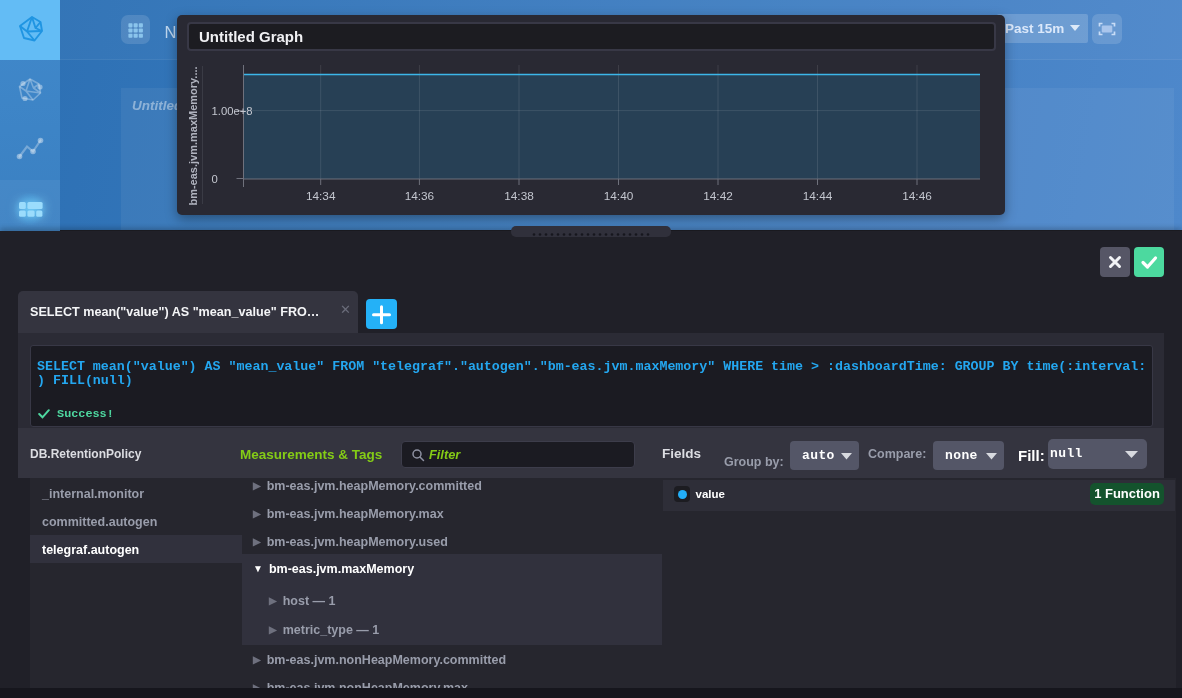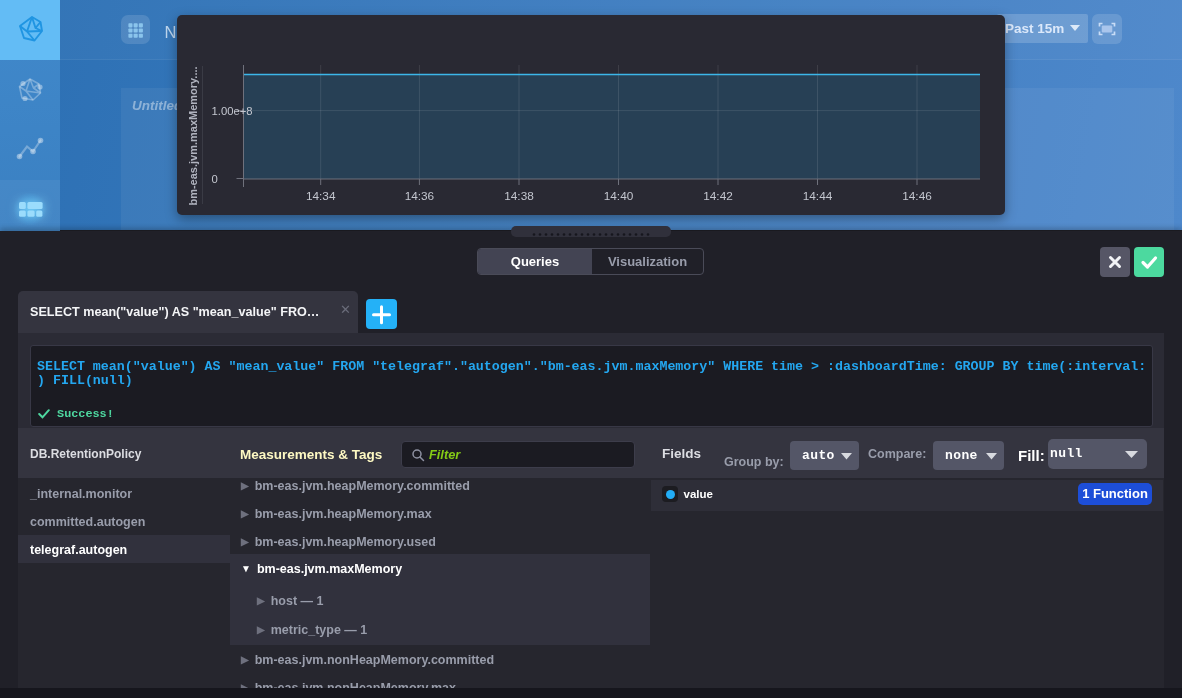--- a/index.html
+++ b/index.html
@@ -97,20 +97,21 @@
         <rect x="1" y="0.9" width="6.8" height="7" rx="1.5"></rect>
         <rect x="9.4" y="0.9" width="15.2" height="7" rx="1.5"></rect>
         <rect x="1" y="9.4" width="6.8" height="6.4" rx="1.5"></rect>
         <rect x="9.4" y="9.4" width="7.2" height="6.4" rx="1.5"></rect>
         <rect x="18.2" y="9.4" width="6.2" height="6.4" rx="1.5"></rect>
       </g>
     </svg>
   </div>
 
   <div class="abs" id="panel" style="left:177px;top:15px;width:828px;height:200px;background:#292933;border-radius:5px;box-shadow:0 4px 12px rgba(0,0,0,0.35);">
+    <div class="abs" style="left:10px;top:7px;width:809px;height:29px;background:#1c1c21;border:2px solid #383846;border-radius:4px;color:#f0f0f3;font-weight:bold;font-size:15px;line-height:25px;padding-left:10px;">Untitled Graph</div>
 
     <svg class="abs" style="left:0;top:0;" width="828" height="198" viewBox="0 0 828 198">
       <rect x="66.5" y="59.5" width="736.5" height="104.5" fill="rgba(34,173,246,0.18)"></rect>
       <g stroke="rgba(255,255,255,0.10)" stroke-width="1">
         <path d="M143.7 50 V164"></path>
           <path d="M242.4 50 V164"></path>
           <path d="M342 50 V164"></path>
         <path d="M441.5 50 V164"></path>
           <path d="M541 50 V164"></path>
           <path d="M640.5 50 V164"></path>
@@ -169,24 +170,20 @@
         <circle cx="119" cy="5.5" r="1.3"></circle>
           <circle cx="125" cy="5.5" r="1.3"></circle>
           <circle cx="131" cy="5.5" r="1.3"></circle>
           <circle cx="137" cy="5.5" r="1.3"></circle>
       </g>
     </svg>
   </div>
 
   <div class="abs" id="editor" style="left:0;top:231px;width:1182px;height:467px;background:#202028;box-shadow:0 -3px 5px rgba(0,0,0,0.22);">
 
-    <div class="abs" style="left:477px;top:17px;width:227px;height:27px;border:1px solid #4a4b58;border-radius:4px;display:flex;">
-      <div style="width:114px;height:100%;background:#434453;color:#ffffff;font-weight:bold;font-size:13px;text-align:center;line-height:25px;border-radius:3px 0 0 3px;">Queries</div>
-      <div style="width:111px;height:100%;color:#999dab;font-weight:bold;font-size:13px;text-align:center;line-height:25px;">Visualization</div>
-    </div>
 
     <div class="abs" style="left:1100px;top:16px;width:30px;height:30px;background:#565666;border-radius:4px;">
       <svg width="30" height="30" viewBox="0 0 30 30">
           <path d="M10.5 10.5 L19.5 19.5 M19.5 10.5 L10.5 19.5" stroke="#f3f4f7" stroke-width="3" stroke-linecap="round"></path>
         </svg>
     </div>
     <div class="abs" style="left:1134px;top:16px;width:30px;height:30px;background:#4cd99f;border-radius:4px;">
       <svg width="30" height="30" viewBox="0 0 30 30">
           <path d="M9 15.5 L13.5 20 L21.5 11" stroke="#ffffff" stroke-width="3.2" fill="none" stroke-linecap="round" stroke-linejoin="round"></path>
         </svg>
@@ -210,21 +207,21 @@
         <div class="abs" style="left:7px;top:61px;color:#4ed8a0;font-size:11.8px;">
           <svg style="vertical-align:-1.5px" width="12" height="10" viewBox="0 0 12 10">
               <path d="M1.2 5 L4.5 8.3 L10.8 1.2" stroke="#4ed8a0" stroke-width="2" fill="none" stroke-linecap="round"></path>
             </svg>
           Success!</div>
       </div>
     </div>
 
     <div class="abs" style="left:18px;top:197px;width:1146px;height:49.5px;background:#34343f;">
       <div class="abs" style="left:12px;top:19px;font-size:12px;font-weight:bold;color:#dcdde2;">DB.RetentionPolicy</div>
-      <div class="abs" style="left:222px;top:19px;font-size:13.5px;font-weight:bold;color:#fef9c3;">Measurements &amp; Tags</div>
+      <div class="abs" style="left:222px;top:19px;font-size:13.5px;font-weight:bold;color:#84cc16;">Measurements &amp; Tags</div>
       <div class="abs" style="left:383px;top:13px;width:234px;height:27px;background:#1b1b22;border:1px solid #3d3d4b;border-radius:4px;">
         <svg class="abs" style="left:9px;top:6px;" width="14" height="14" viewBox="0 0 14 14">
             <circle cx="6" cy="6" r="4" stroke="#8e91a1" stroke-width="1.5" fill="none"></circle>
             <path d="M9 9 L12.5 12.5" stroke="#8e91a1" stroke-width="1.5" stroke-linecap="round"></path>
           </svg>
         <span class="abs" style="left:27px;top:5px;color:#84cc16;font-style:italic;font-weight:bold;font-size:12.8px;">Filter</span>
       </div>
       <div class="abs" style="left:644px;top:18px;font-size:13.5px;font-weight:bold;color:#dcdde2;">Fields</div>
       <div class="abs" style="left:706px;top:19px;font-size:12.5px;font-weight:bold;color:#999dab;margin-top:8px;">Group by:</div>
       <div class="abs" style="left:772px;top:13px;width:69px;height:29px;background:#545667;border-radius:4px;font-family:'Liberation Mono',monospace;font-weight:bold;font-size:13px;color:#ffffff;line-height:29px;padding-left:12px;letter-spacing:0.4px;">auto
@@ -239,39 +236,39 @@
           </svg>
       </div>
       <div class="abs" style="left:1000px;top:19px;font-size:15px;font-weight:bold;color:#ffffff;">Fill:</div>
       <div class="abs" style="left:1030px;top:11px;width:99px;height:29.5px;background:#545667;border-radius:5px;font-family:'Liberation Mono',monospace;font-weight:bold;font-size:13px;color:#ffffff;line-height:29.5px;padding-left:2px;letter-spacing:0.4px;">null
         <svg class="abs" style="right:9px;top:12px;" width="13" height="7" viewBox="0 0 13 7">
             <path d="M0 0 L13 0 L6.5 7 Z" fill="#d8dae0"></path>
           </svg>
       </div>
     </div>
 
-    <div class="abs" style="left:18px;top:246.5px;width:1146px;height:220.5px;background:#26262e;overflow:hidden;">
+    <div class="abs" style="left:30px;top:246.5px;width:1146px;height:220.5px;background:#26262e;overflow:hidden;">
 
       <div class="abs" style="left:0;top:57.5px;width:212px;height:28px;background:#31313d;"></div>
       <div class="abs db" style="left:12px;top:9px;">_internal.monitor</div>
       <div class="abs db" style="left:12px;top:37px;">committed.autogen</div>
       <div class="abs db sel" style="left:12px;top:65px;">telegraf.autogen</div>
 
       <div class="abs" style="left:212px;top:76.5px;width:420px;height:91px;background:#31313d;"></div>
       <div class="abs mi" style="left:223px;top:1px;"><span class="car">▶</span>bm-eas.jvm.heapMemory.committed</div>
       <div class="abs mi" style="left:223px;top:29px;"><span class="car">▶</span>bm-eas.jvm.heapMemory.max</div>
       <div class="abs mi" style="left:223px;top:57px;"><span class="car">▶</span>bm-eas.jvm.heapMemory.used</div>
       <div class="abs mi sel" style="left:223px;top:84px;"><span class="car" style="color:#fff;">▼</span>bm-eas.jvm.maxMemory</div>
       <div class="abs mi" style="left:239px;top:116px;"><span class="car">▶</span>host — 1</div>
       <div class="abs mi" style="left:239px;top:145px;"><span class="car">▶</span>metric_type — 1</div>
       <div class="abs mi" style="left:223px;top:175px;"><span class="car">▶</span>bm-eas.jvm.nonHeapMemory.committed</div>
       <div class="abs mi" style="left:223px;top:203px;"><span class="car">▶</span>bm-eas.jvm.nonHeapMemory.max</div>
 
       <div class="abs" style="left:633px;top:2.5px;width:512px;height:31px;background:#2e2e38;"></div>
       <div class="abs" style="left:644px;top:8.5px;width:16px;height:16px;background:#1c1c21;border-radius:4px;"></div>
       <div class="abs" style="left:647.5px;top:12px;width:9px;height:9px;background:#22adf6;border-radius:50%;"></div>
       <div class="abs" style="left:665.5px;top:10.5px;font-size:11.5px;font-weight:bold;color:#ffffff;">value</div>
-      <div class="abs" style="left:1060px;top:5px;width:74px;height:22.5px;background:#1d4ed8;border-radius:5px;color:#ffffff;font-weight:bold;font-size:13px;text-align:center;line-height:22.5px;">1 Function</div>
+      <div class="abs" style="left:1060px;top:5px;width:74px;height:22.5px;background:#14532d;border-radius:5px;color:#ffffff;font-weight:bold;font-size:13px;text-align:center;line-height:22.5px;">1 Function</div>
     </div>
   </div>
 
   <div class="abs" style="left:0;top:688px;width:1182px;height:10px;background:#16161d;"></div>
 </div>
 
 </body></html>

